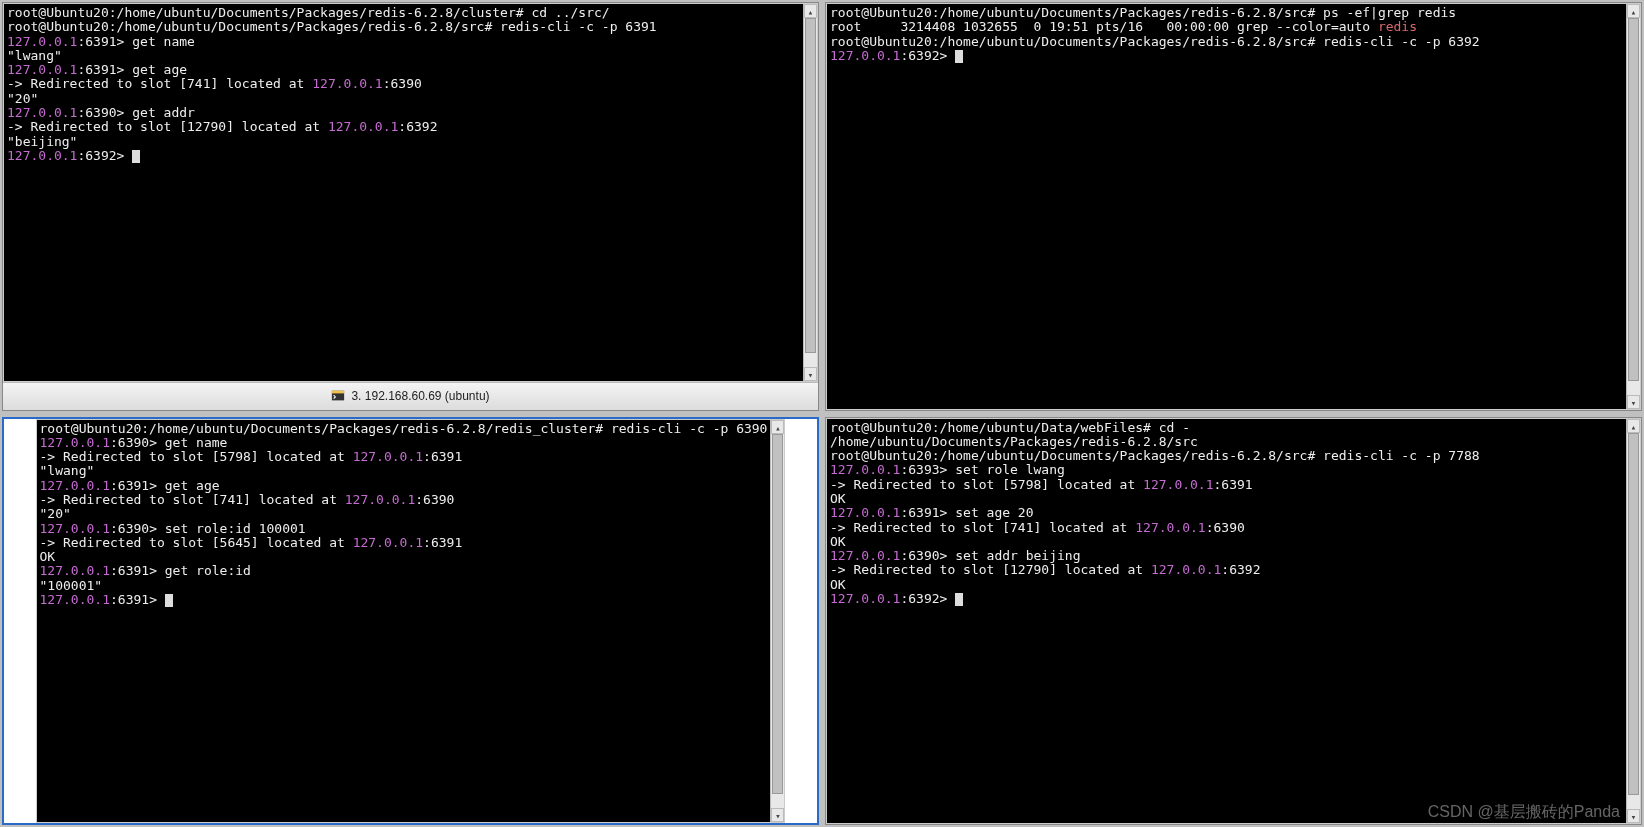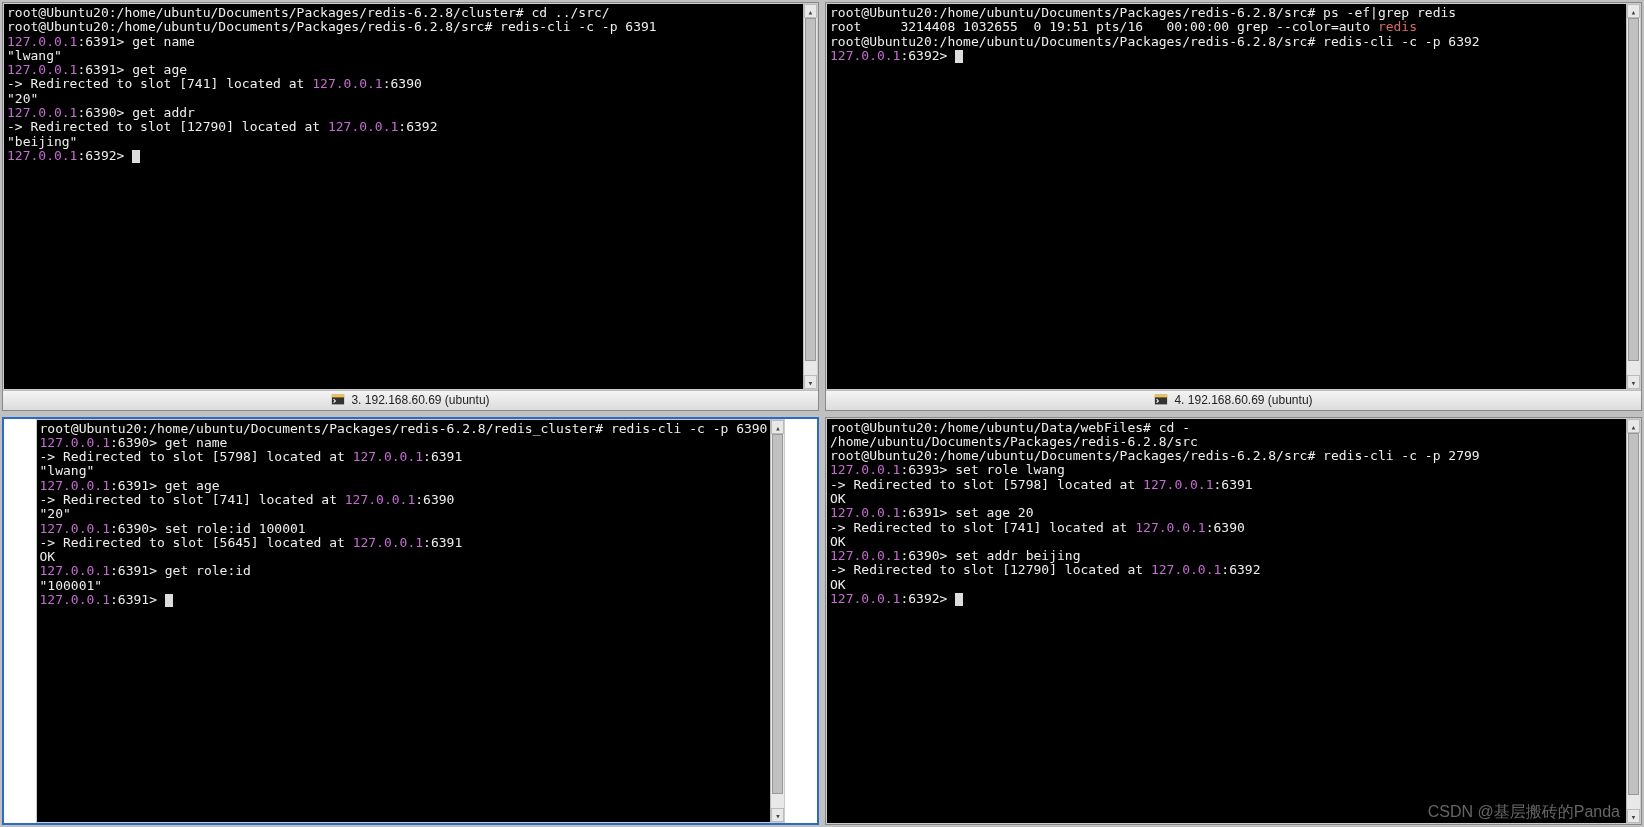--- a/index.html
+++ b/index.html
@@ -57,21 +57,21 @@
   .sb-arrow {
     height: 14px;
     font-size: 9px;
     text-align: center;
     line-height: 14px;
     background:#e8e8e8;
     color:#444;
     border:1px solid #bbb;
   }
   .tab-bar {
-    height: 20px;
+    height: 28px;
     background: linear-gradient(#f4f4f4, #dcdcdc);
     border-top: 1px solid #bbb;
     display: flex;
     align-items: center;
     justify-content: center;
     font-family: sans-serif;
     font-size: 12px;
     color: #222;
     gap: 6px;
   }
@@ -142,30 +142,20 @@
 <span class="prompt-host">127.0.0.1</span><span class="prompt-port">:6392&gt;</span><span class="out"> </span><span class="cursor"></span>
 </div>
       <div class="scrollbar">
         <div class="sb-arrow">▴</div>
         <div class="sb-track">
             <div class="sb-thumb" style="top:0; bottom:14px;"></div>
           </div>
         <div class="sb-arrow">▾</div>
       </div>
     </div>
-    <div class="tab-bar">
-      <span class="tab-icon">
-        <svg viewBox="0 0 16 16">
-            <rect x="1" y="2" width="14" height="11" fill="#333"></rect>
-            <rect x="1" y="2" width="14" height="3" fill="#f3c24a"></rect>
-            <path d="M3 7l2 2-2 2" stroke="#fff" stroke-width="1.2" fill="none"></path>
-          </svg>
-      </span>
-      <span>4. 192.168.60.69 (ubuntu)</span>
-    </div>
   </div>
 
   <div class="pane active">
     <div class="term-wrap">
       <div class="term" id="term-bottom-left"><span class="out">root@Ubuntu20:/home/ubuntu/Documents/Packages/redis-6.2.8/redis_cluster#</span><span class="out"> redis-cli -c -p 6390</span>
 <span class="prompt-host">127.0.0.1</span><span class="prompt-port">:6390&gt;</span><span class="out"> get name</span>
 <span class="redir">-&gt; Redirected to slot [5798] located at </span><span class="addr">127.0.0.1</span><span class="out">:6391</span>
 <span class="out">"lwang"</span>
 <span class="prompt-host">127.0.0.1</span><span class="prompt-port">:6391&gt;</span><span class="out"> get age</span>
 <span class="redir">-&gt; Redirected to slot [741] located at </span><span class="addr">127.0.0.1</span><span class="out">:6390</span>
@@ -184,21 +174,21 @@
           </div>
         <div class="sb-arrow">▾</div>
       </div>
     </div>
   </div>
 
   <div class="pane">
     <div class="term-wrap">
       <div class="term" id="term-bottom-right"><span class="out">root@Ubuntu20:/home/ubuntu/Data/webFiles#</span><span class="out"> cd -</span>
 <span class="out">/home/ubuntu/Documents/Packages/redis-6.2.8/src</span>
-<span class="out">root@Ubuntu20:/home/ubuntu/Documents/Packages/redis-6.2.8/src#</span><span class="out"> redis-cli -c -p 2799</span>
+<span class="out">root@Ubuntu20:/home/ubuntu/Documents/Packages/redis-6.2.8/src#</span><span class="out"> redis-cli -c -p 7788</span>
 <span class="prompt-host">127.0.0.1</span><span class="prompt-port">:6393&gt;</span><span class="out"> set role lwang</span>
 <span class="redir">-&gt; Redirected to slot [5798] located at </span><span class="addr">127.0.0.1</span><span class="out">:6391</span>
 <span class="out">OK</span>
 <span class="prompt-host">127.0.0.1</span><span class="prompt-port">:6391&gt;</span><span class="out"> set age 20</span>
 <span class="redir">-&gt; Redirected to slot [741] located at </span><span class="addr">127.0.0.1</span><span class="out">:6390</span>
 <span class="out">OK</span>
 <span class="prompt-host">127.0.0.1</span><span class="prompt-port">:6390&gt;</span><span class="out"> set addr beijing</span>
 <span class="redir">-&gt; Redirected to slot [12790] located at </span><span class="addr">127.0.0.1</span><span class="out">:6392</span>
 <span class="out">OK</span>
 <span class="prompt-host">127.0.0.1</span><span class="prompt-port">:6392&gt;</span><span class="out"> </span><span class="cursor"></span>

